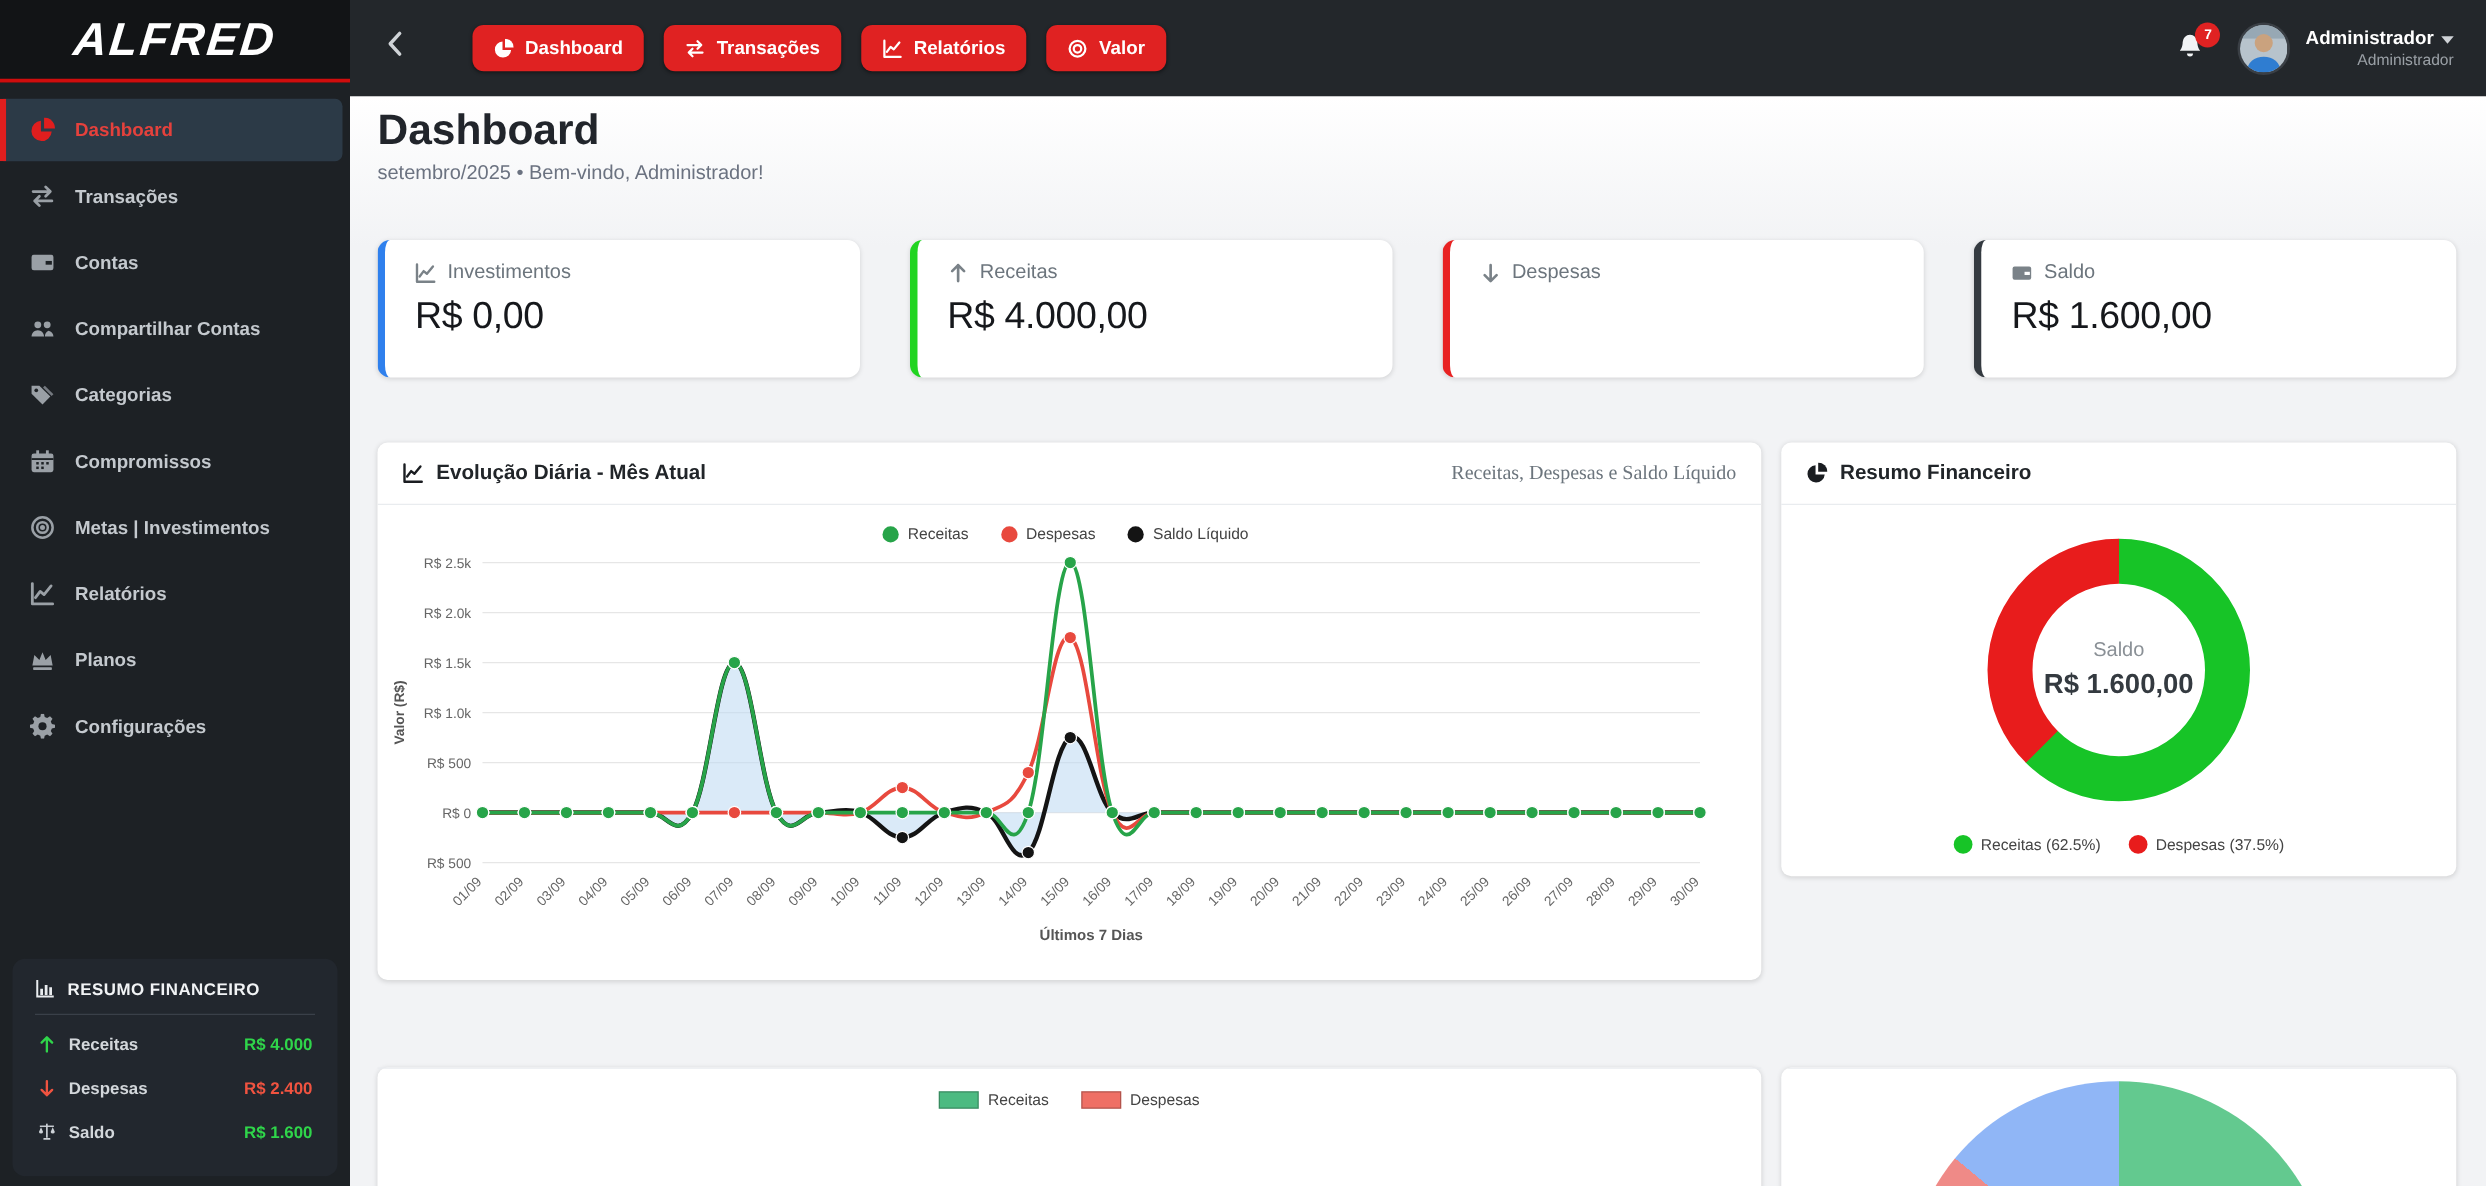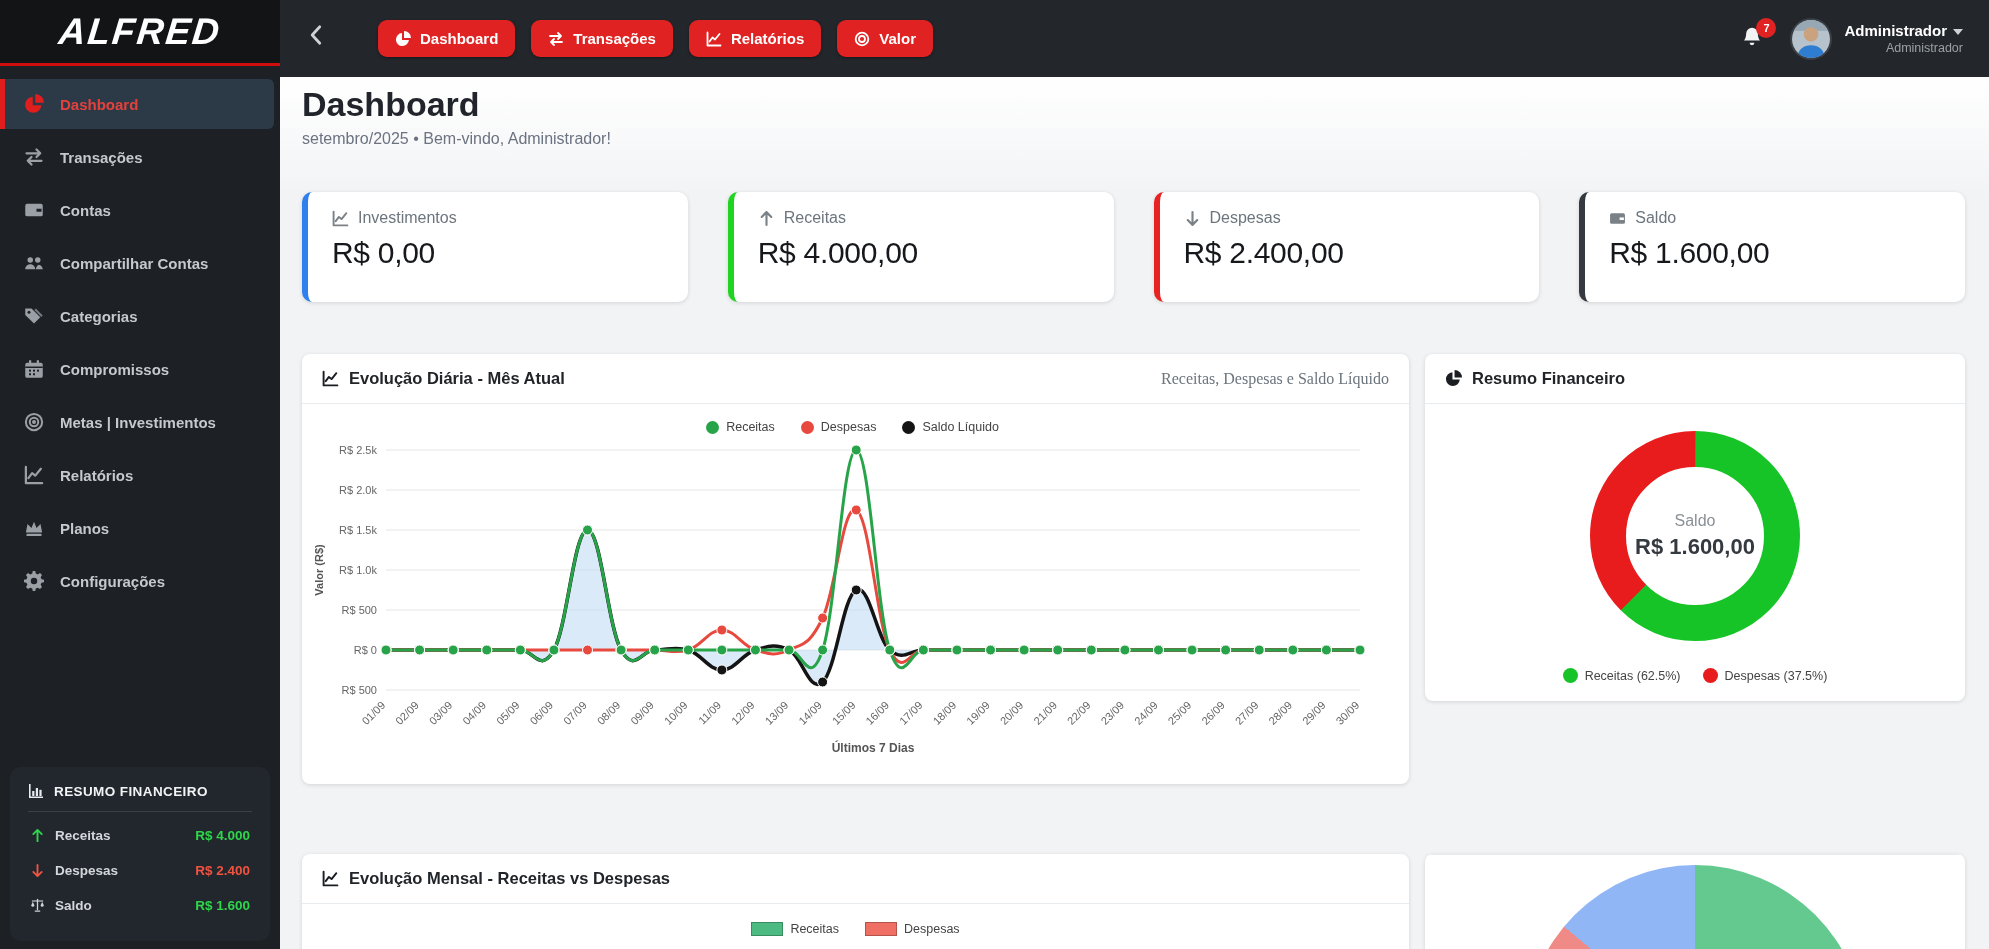--- a/index.html
+++ b/index.html
@@ -353,21 +353,20 @@
     </div>
     <div class="stat-card" style="border-left-color: rgb(232, 34, 34);">
       <div class="stat-label">
           <span class="ic">
             <svg viewBox="0 0 16 16" fill="none" stroke="currentColor" stroke-width="2" stroke-linecap="round" stroke-linejoin="round">
               <path d="M8 2v12M3.5 9.5 8 14l4.5-4.5"></path>
             </svg>
           </span>
           <span>Despesas</span>
         </div>
-      <div class="stat-value">R$ 2.400,00</div>
     </div>
     <div class="stat-card" style="border-left-color: rgb(52, 58, 64);">
       <div class="stat-label">
           <span class="ic">
             <svg viewBox="0 0 16 16" fill="currentColor">
               <rect x="1" y="3" width="14" height="10" rx="1.5"></rect>
               <rect x="10" y="7" width="4" height="2.4" fill="#fff"></rect>
             </svg>
           </span>
           <span>Saldo</span>
@@ -588,31 +587,20 @@
               <span>Despesas (37.5%)</span>
             </span>
         </div>
       </div>
     </section>
   </div>
 
   <div class="bottom-row">
 
     <section class="card monthly-card">
-      <div class="card-head">
-        <div class="card-title">
-            <span class="ic">
-              <svg viewBox="0 0 16 16" fill="none" stroke="currentColor" stroke-width="1.8" stroke-linecap="round" stroke-linejoin="round">
-                <path d="M1.5 1.5v13h13"></path>
-                <path d="M3.5 10.5l3-4 2.5 2 4.5-5.5"></path>
-              </svg>
-            </span>
-            <span>Evolução Mensal - Receitas vs Despesas</span>
-          </div>
-      </div>
       <div class="card-div"></div>
       <div class="monthly-body">
         <div class="chart-legend">
           <span class="legend-item">
               <span class="rect" style="background: rgb(76, 186, 129);"></span>
               <span>Receitas</span>
             </span>
           <span class="legend-item">
               <span class="rect" style="background: rgb(239, 111, 101);"></span>
               <span>Despesas</span>

